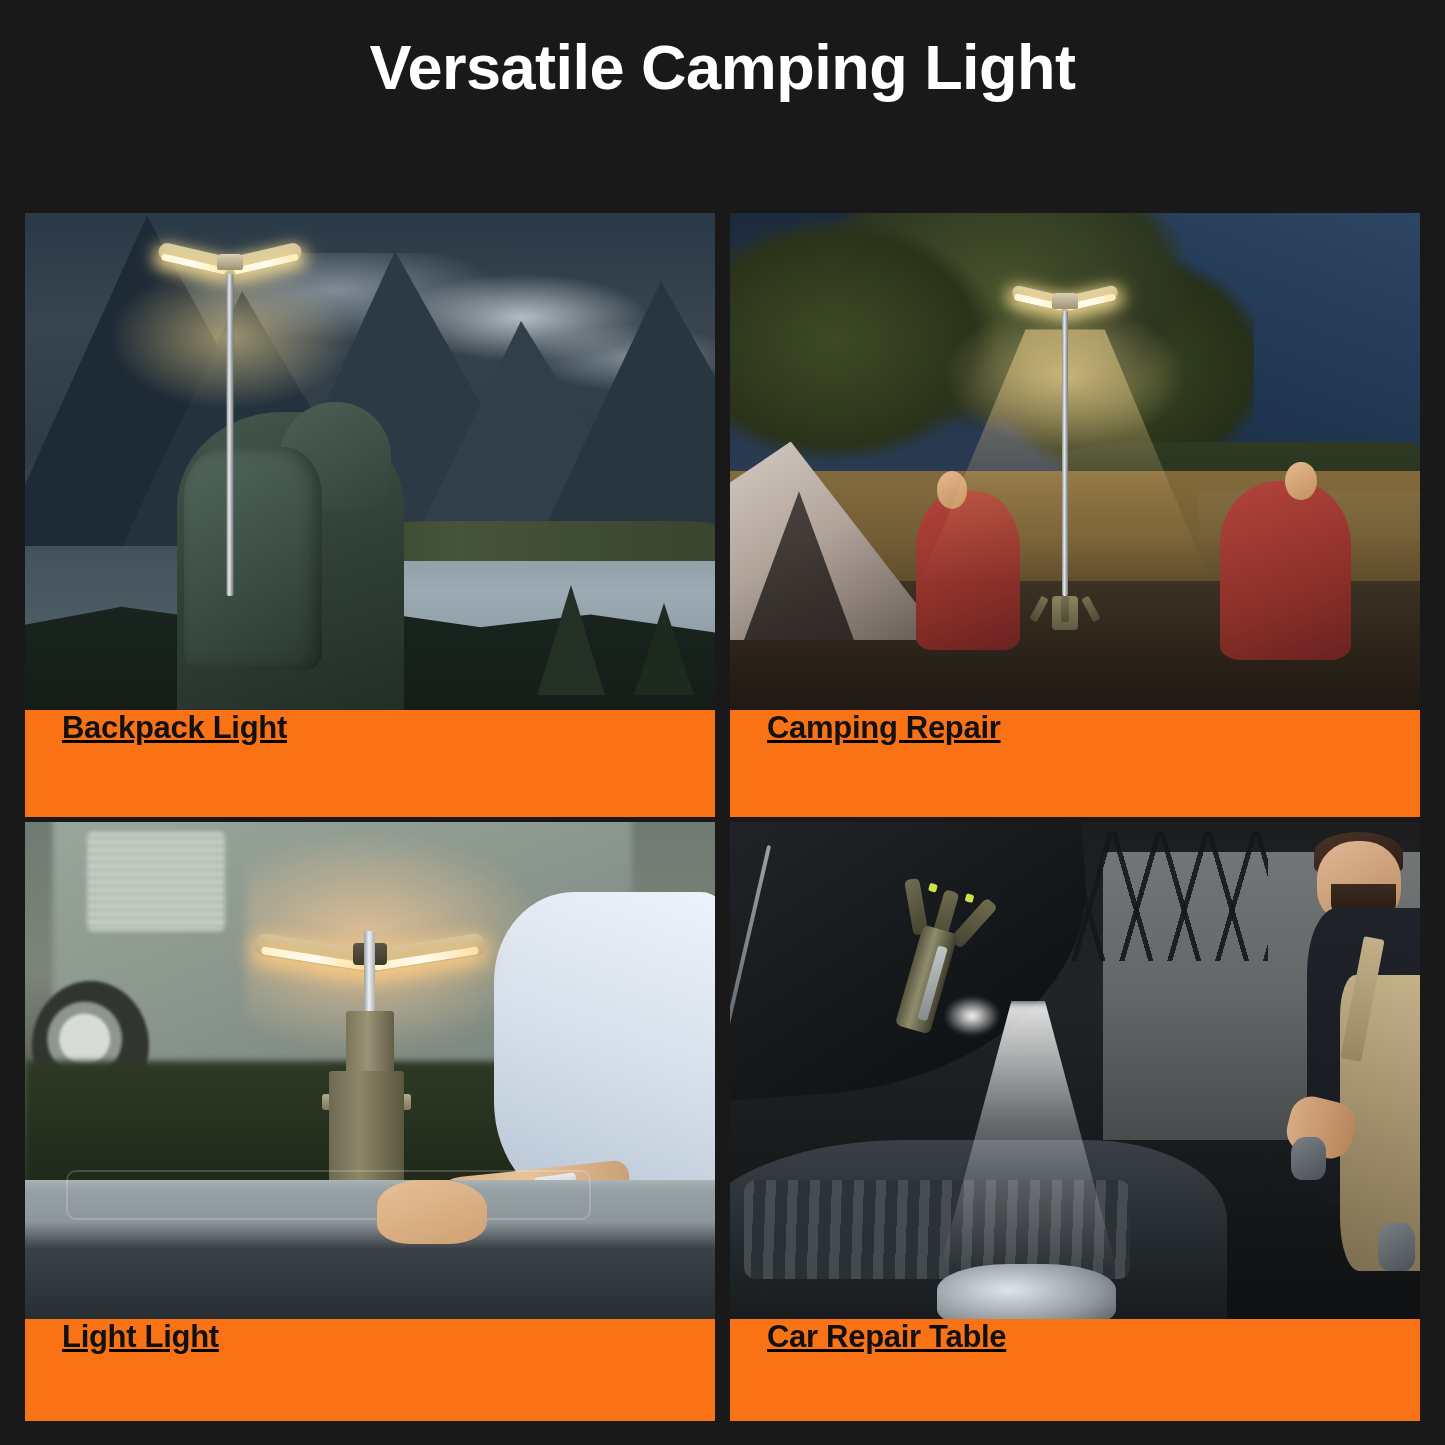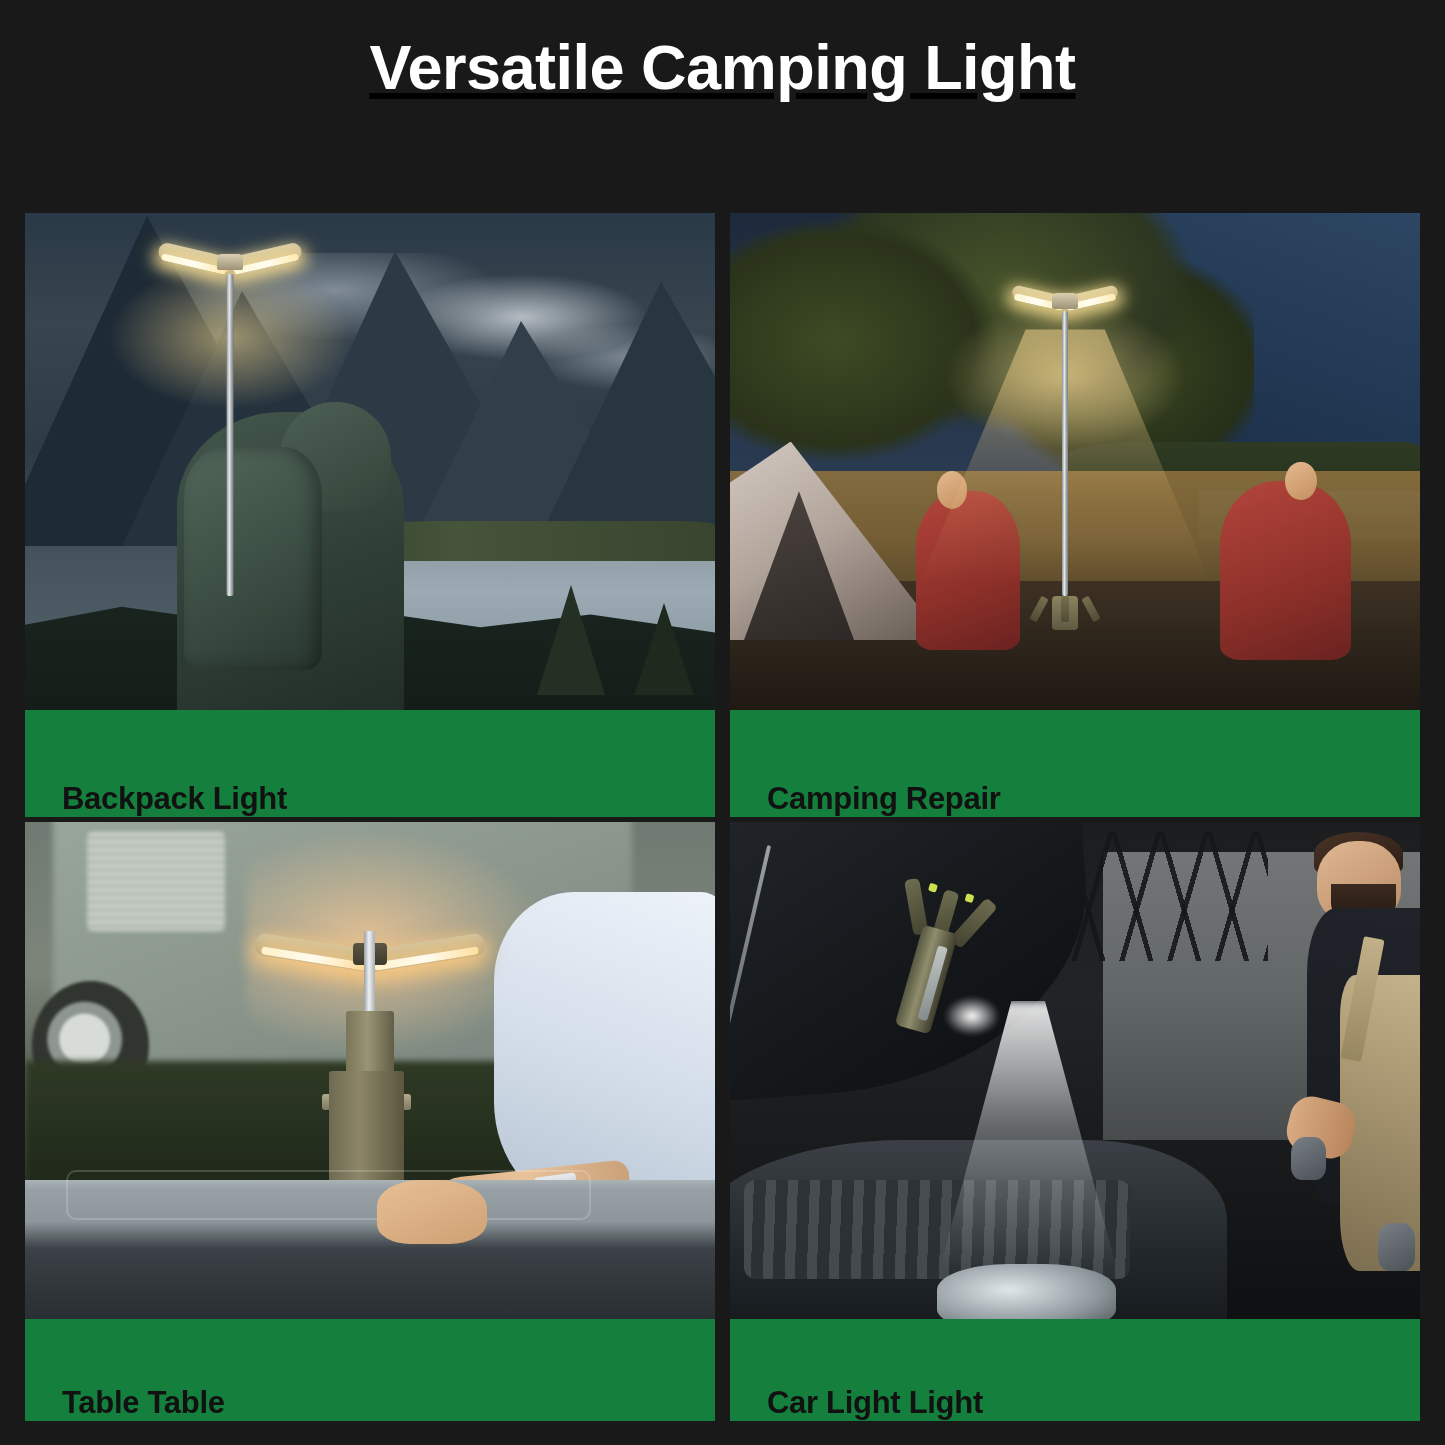--- a/index.html
+++ b/index.html
@@ -5,21 +5,21 @@
   * { margin:0; padding:0; box-sizing:border-box; }
   html,body { width:1445px; height:1445px; }
   body {
     background:#191919;
     font-family:"Liberation Sans", sans-serif;
     overflow:hidden;
   }
   .page { position:relative; width:1445px; height:1445px; background:#191919; }
 
   
-  .header { padding-top:34px; text-align:center;text-decoration:underline; }
+  .header { padding-top:34px; text-align:center; }
   .title {
     color:#ffffff;
     font-size:63px;
     font-weight:bold;
     letter-spacing:-0.5px;
     line-height:1.05;
   }
   .subtitle {
     color:#f2f2f2;
     font-size:32px;
@@ -36,24 +36,25 @@
     display:grid;
     grid-template-columns:690px 690px;
     grid-template-rows:604px 604px;
     column-gap:15px;
     row-gap:0px;
   }
   .card { display:flex; flex-direction:column; overflow:hidden; background:#191919; }
   .photo { position:relative; width:100%; height:497px; overflow:hidden; }
   .caption {
     flex:1;
-    background:#15803d;
+    background:#f97316;
     display:flex;
-    align-items:flex-end;
+    align-items:flex-start;
     padding-left:37px;
+    text-decoration:underline;
   }
   .caption-text {
     color:#111111;
     font-size:31px;
     font-weight:bold;
     letter-spacing:-0.3px;
   }
   .row2 .photo { margin-top:5px; }
 
   
@@ -562,21 +563,21 @@
         <div class="legs">
             <b></b>
             <b></b>
             <b></b>
           </div>
         <div class="cooler"></div>
         <div class="coolerlid"></div>
         <div class="hand"></div>
       </div>
       <div class="caption">
-        <span class="caption-text">Table Table</span>
+        <span class="caption-text">Light Light</span>
       </div>
     </div>
 
     <div class="card row2">
       <div class="photo s4">
         <div class="wall"></div>
         <div class="beams"></div>
         <div class="hood"></div>
         <div class="strut"></div>
         <div class="car"></div>
@@ -599,18 +600,18 @@
           <div class="wbeard"></div>
           <div class="wtorso"></div>
           <div class="overall"></div>
           <div class="strap"></div>
           <div class="warm"></div>
           <div class="glove"></div>
           <div class="glove2"></div>
         </div>
       </div>
       <div class="caption">
-        <span class="caption-text">Car Light Light</span>
+        <span class="caption-text">Car Repair Table</span>
       </div>
     </div>
 
   </div>
 </div>
 
 </body></html>

